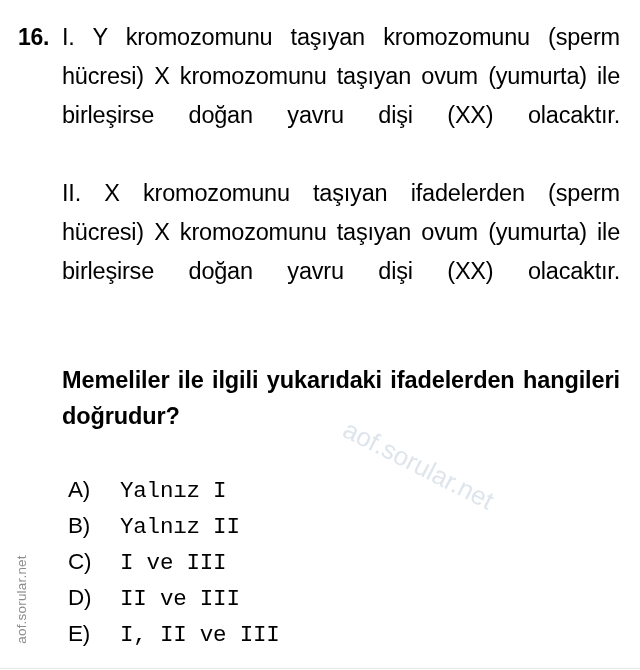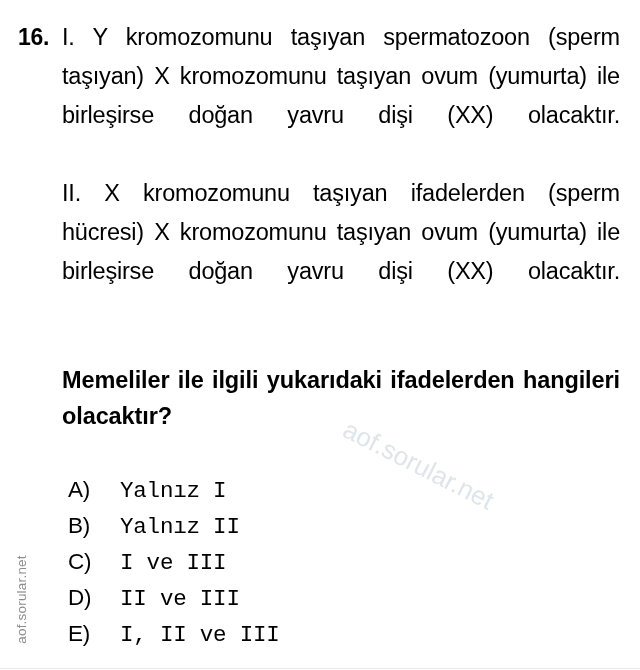--- a/index.html
+++ b/index.html
@@ -149,23 +149,23 @@
 
 <div class="page">
 
   <div class="watermark-vertical">aof.sorular.net</div>
 
   <div class="question">
 
     <div class="qnum">16.</div>
 
     <div class="stem">
-      <p class="stmt">I. Y kromozomunu taşıyan spermatozoon (sperm taşıyan) X kromozomunu taşıyan ovum (yumurta) ile birleşirse doğan yavru dişi (XX) olacaktır.</p>
+      <p class="stmt">I. Y kromozomunu taşıyan kromozomunu (sperm hücresi) X kromozomunu taşıyan ovum (yumurta) ile birleşirse doğan yavru dişi (XX) olacaktır.</p>
       <p class="stmt">II. X kromozomunu taşıyan ifadelerden (sperm hücresi) X kromozomunu taşıyan ovum (yumurta) ile birleşirse doğan yavru dişi (XX) olacaktır.</p>
-      <p class="ask">Memeliler ile ilgili yukarıdaki ifadelerden hangileri olacaktır?</p>
+      <p class="ask">Memeliler ile ilgili yukarıdaki ifadelerden hangileri doğrudur?</p>
     </div>
   </div>
 
   <div class="watermark-diagonal">aof.sorular.net</div>
 
   <div class="options">
     <div class="option">
       <span class="option-letter">A)</span>
       <span class="option-text">Yalnız I</span>
     </div>

